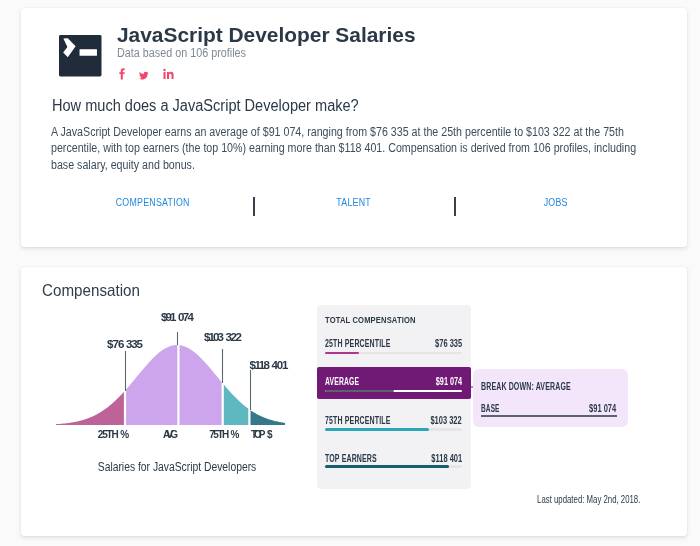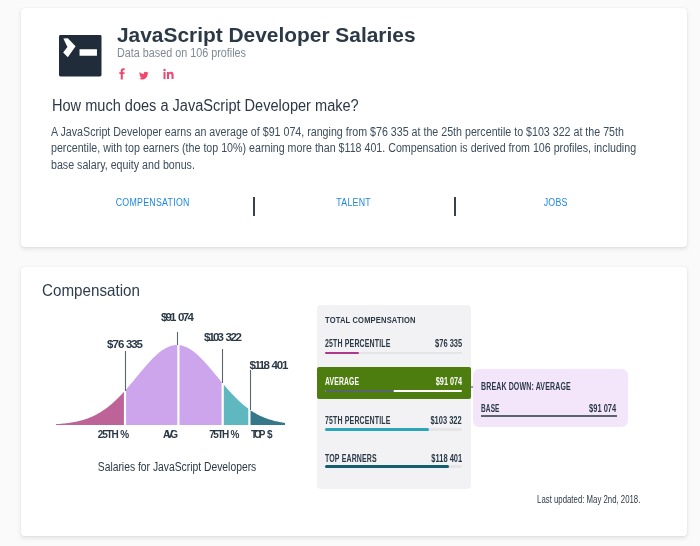--- a/index.html
+++ b/index.html
@@ -19,21 +19,21 @@
 #nav div.lnk { width:201.33px; text-align:center; font-size:10px; color:#1f87de; letter-spacing:.3px; line-height:10px; transform:scaleX(.88); }
 .vdiv { width:1.8px; height:18.4px; background:#39424c; position:absolute; top:189.4px; }
 
 
 #comp-h { left:20.9px; top:14.9px; font-size:16.5px; color:#2f3e4e; line-height:16.5px; transform:scaleX(.92); transform-origin:0 0; white-space:nowrap; }
 #panel { left:296px; top:38px; width:154px; height:184px; background:#f2f2f4; border-radius:4px; }
 .tlabel { position:absolute; font-size:10px; font-weight:bold; color:#2b3947; letter-spacing:.2px; line-height:10px; white-space:nowrap; transform:scaleX(.70); transform-origin:0 50%; }
 .tval { font-size:10px; font-weight:bold; color:#2b3947; position:absolute; line-height:10px; white-space:nowrap; transform:scaleX(.75); transform-origin:100% 50%; }
 .bar { position:absolute; left:303.6px; width:137px; height:2.5px; border-radius:1.5px; background:#e5e5e8; }
 .bar i { position:absolute; left:0; top:0; height:100%; border-radius:1.5px; display:block; }
-#avgrow { left:296px; top:99.5px; width:154px; height:32px; background:#4d7c0f; border-radius:2px; }
+#avgrow { left:296px; top:99.5px; width:154px; height:32px; background:#701a75; border-radius:2px; }
 #avgrow .tlabel, #avgrow .tval { color:#fff; }
 #connector { left:450px; top:119px; width:28px; height:1.5px; background:#b380e2; }
 #bdown { left:452px; top:101.5px; width:155px; height:58px; background:#f3e6fb; border-radius:6px; }
 #updated { right:47px; top:227.5px; font-size:10px; color:#2b3947; line-height:10px; white-space:nowrap; transform:scaleX(.78); transform-origin:100% 0; }
 </style>
 </head>
 <body>
 <div class="card" id="card1">
   <svg id="logo" class="abs" viewBox="0 0 42 42" preserveAspectRatio="none">
     <rect x="0" y="0" width="42" height="42" rx="1.5" fill="#202c39"></rect>

